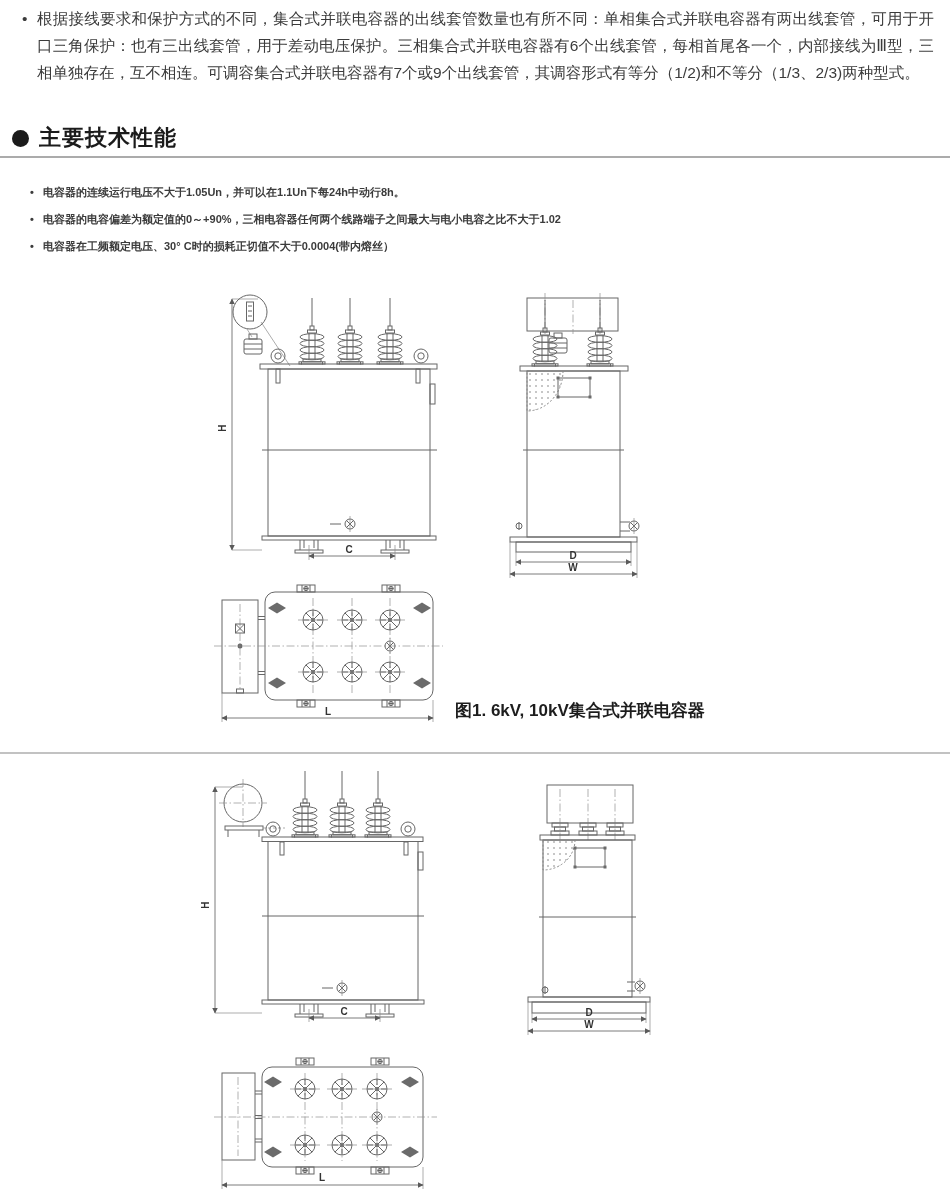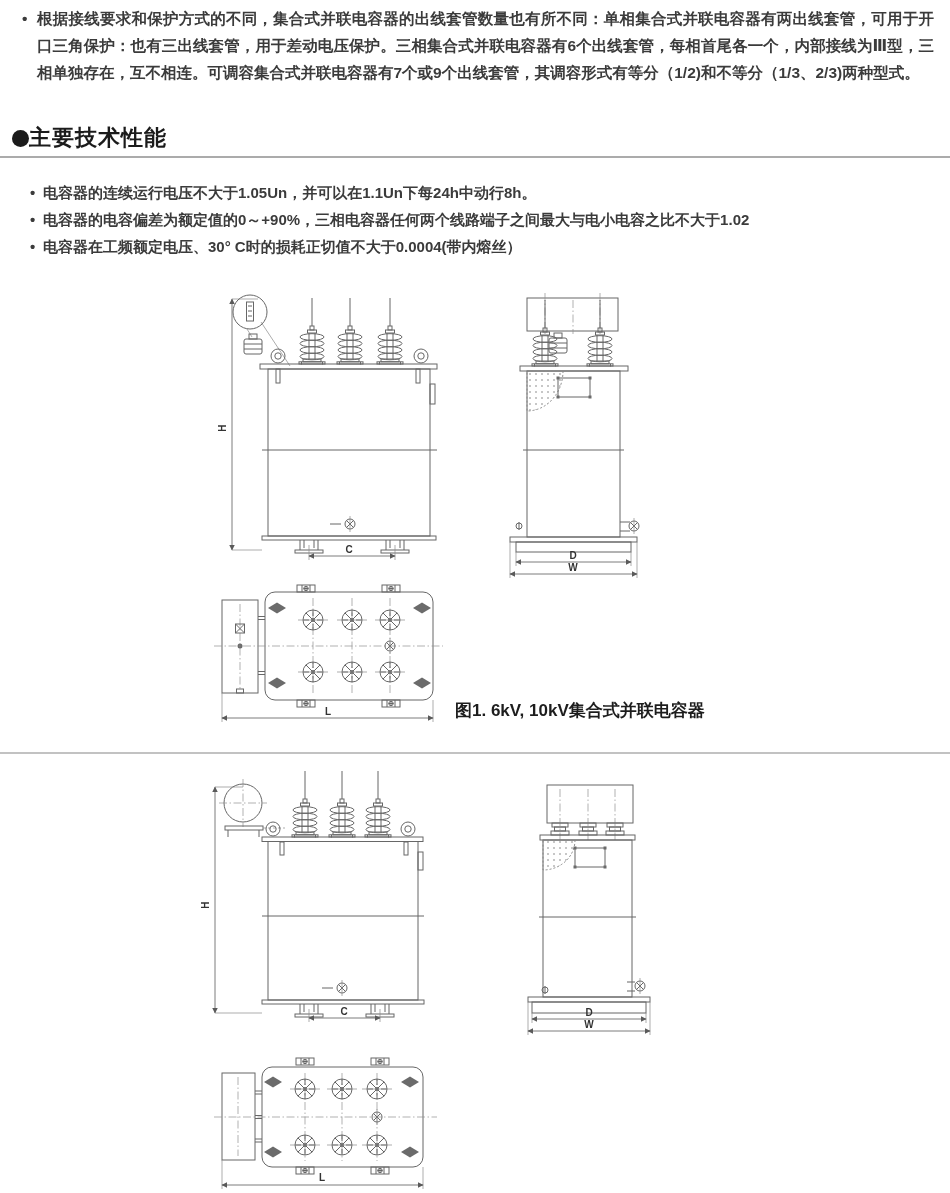--- a/index.html
+++ b/index.html
@@ -2,30 +2,30 @@
 <html><head>
 <meta charset="utf-8">
 <style>
   html,body{margin:0;padding:0;}
   body{width:950px;height:1193px;background:#ffffff;position:relative;overflow:hidden;
        font-family:"Liberation Sans","DejaVu Sans",sans-serif;}
   .page{position:absolute;inset:0;}
   
   .intro{position:absolute;top:5px;left:22px;right:16px;margin:0;padding:0;list-style:none;}
   .intro li{position:relative;padding-left:15px;font-size:15.5px;line-height:27px;
-            color:#3b3b3b;font-weight:700;text-align:justify;}
+            color:#3b3b3b;font-weight:400;text-align:justify;}
   .intro li::before{content:"•";position:absolute;left:0;top:0;}
   
-  .sec-head{position:absolute;top:123px;left:12px;display:flex;align-items:center;}
+  .sec-head{position:absolute;top:123px;left:12px;display:flex;align-items:center;gap:10px;}
   .sec-dot{width:17px;height:17px;border-radius:50%;background:#1b1b1b;}
   .sec-title{font-size:22px;font-weight:bold;color:#1b1b1b;margin:0;letter-spacing:1px;}
   .rule{position:absolute;top:156px;left:0;width:950px;height:2px;background:#ababab;}
   
   .specs{position:absolute;top:179px;left:30px;right:20px;margin:0;padding:0;list-style:none;}
-  .specs li{position:relative;padding-left:13px;font-size:15px;line-height:27px;
+  .specs li{position:relative;padding-left:13px;font-size:11px;line-height:27px;
             color:#3b3b3b;font-weight:600;}
   .specs li::before{content:"•";position:absolute;left:0;}
   
   .drawings{position:absolute;top:0;left:0;width:950px;height:1193px;}
   .divider{position:absolute;top:752px;left:0;width:950px;height:2px;background:#c2c2c2;}
   .caption{position:absolute;font-size:17px;font-weight:bold;color:#1d1d1d;white-space:nowrap;}
   #cap1{left:455px;top:699px;text-align:center;}
   #cap2{left:455px;top:1151px;}
   
   .drawings text{font:bold 10px "Liberation Sans",sans-serif;fill:#333;stroke:none;}

